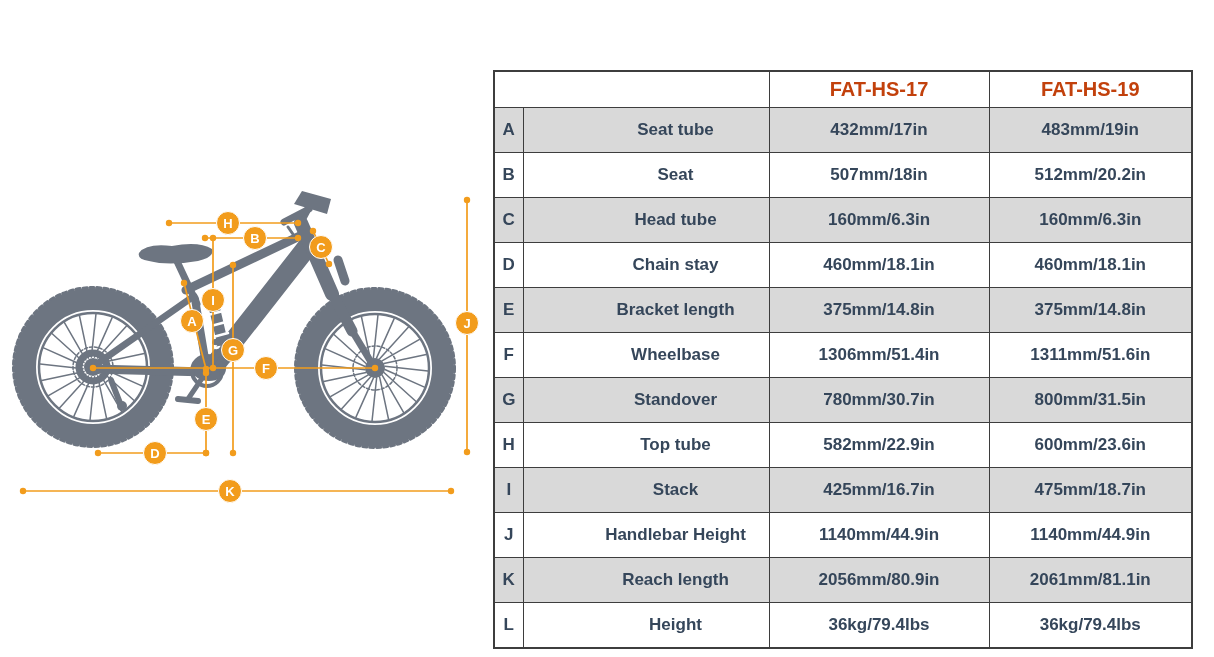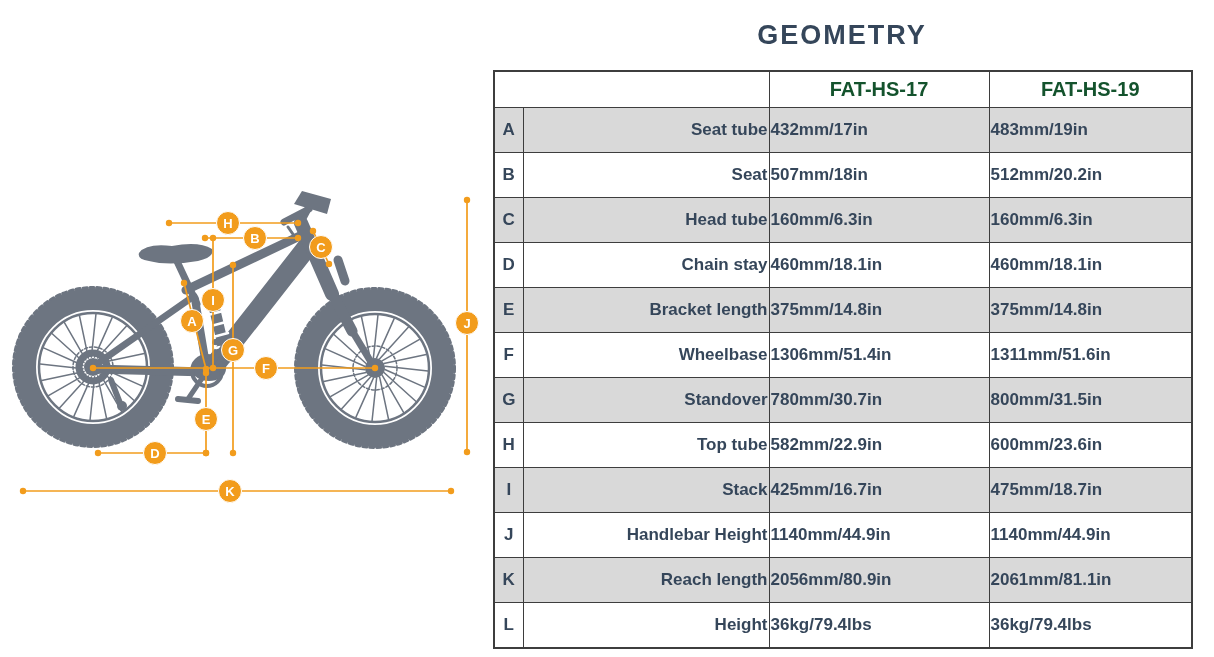--- a/index.html
+++ b/index.html
@@ -4,25 +4,25 @@
 <style>
   html,body{margin:0;padding:0;background:#ffffff;}
   #stage{position:relative;width:1214px;height:657px;background:#ffffff;overflow:hidden;
          font-family:"Liberation Sans",sans-serif;color:#35465a;}
   #bike-svg{position:absolute;left:0;top:0;}
   #page-title{position:absolute;left:493px;top:20px;width:698px;text-align:center;
         font-size:27px;font-weight:bold;letter-spacing:2px;color:#35465a;}
   #geo-table{position:absolute;left:493px;top:70px;border-collapse:collapse;table-layout:fixed;
         width:698px;border:2px solid #3d3d3d;}
   #geo-table td,#geo-table th{border:1px solid #3d3d3d;overflow:hidden;white-space:nowrap;}
-  #geo-table th{height:33px;background:#ffffff;font-size:20px;font-weight:bold;color:#14532d;text-align:center;}
+  #geo-table th{height:33px;background:#ffffff;font-size:20px;font-weight:bold;color:#c2410c;text-align:center;}
   #geo-table td{height:42px;font-size:17px;font-weight:bold;color:#35465a;}
   td.letter{text-align:center;font-size:19px;}
-  td.name{text-align:right;padding-left:60px;}
-  td.val{text-align:left;}
+  td.name{text-align:center;padding-left:60px;}
+  td.val{text-align:center;}
   tr.shade td{background:#d9d9d9;}
   tr.plain td{background:#ffffff;}
 </style>
 </head>
 <body>
 
 <div id="stage">
 
   <svg id="bike-svg" width="490" height="657" viewBox="0 0 490 657">
 
@@ -184,21 +184,20 @@
         <text x="228" y="227.5" text-anchor="middle" fill="#ffffff" font-family="&quot;Liberation Sans&quot;, sans-serif" font-size="13" font-weight="bold">H</text>
         <circle cx="213" cy="300" r="11.5" fill="#F29C1C" stroke="#ffffff" stroke-width="1"></circle>
         <text x="213" y="304.5" text-anchor="middle" fill="#ffffff" font-family="&quot;Liberation Sans&quot;, sans-serif" font-size="13" font-weight="bold">I</text>
         <circle cx="467" cy="323" r="11.5" fill="#F29C1C" stroke="#ffffff" stroke-width="1"></circle>
         <text x="467" y="327.5" text-anchor="middle" fill="#ffffff" font-family="&quot;Liberation Sans&quot;, sans-serif" font-size="13" font-weight="bold">J</text>
         <circle cx="230" cy="491" r="11.5" fill="#F29C1C" stroke="#ffffff" stroke-width="1"></circle>
         <text x="230" y="495.5" text-anchor="middle" fill="#ffffff" font-family="&quot;Liberation Sans&quot;, sans-serif" font-size="13" font-weight="bold">K</text>
       </g>
   </svg>
 
-  <div id="page-title">GEOMETRY</div>
 
   <table id="geo-table">
     <colgroup>
       <col style="width:29px">
         <col style="width:246px">
         <col style="width:220px">
         <col style="width:203px">
     </colgroup>
     <thead>
       <tr>

